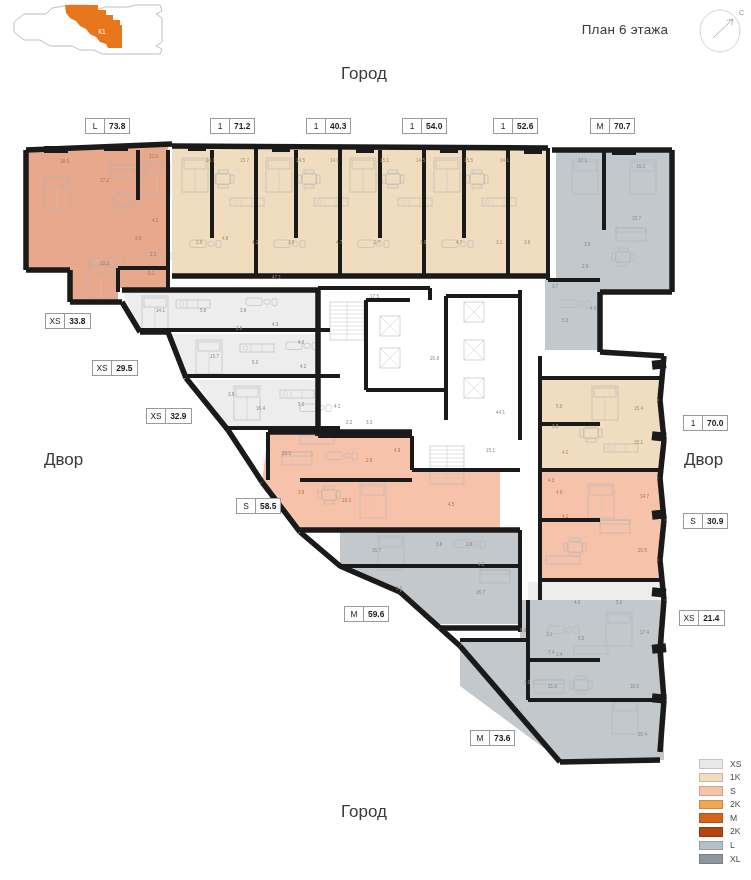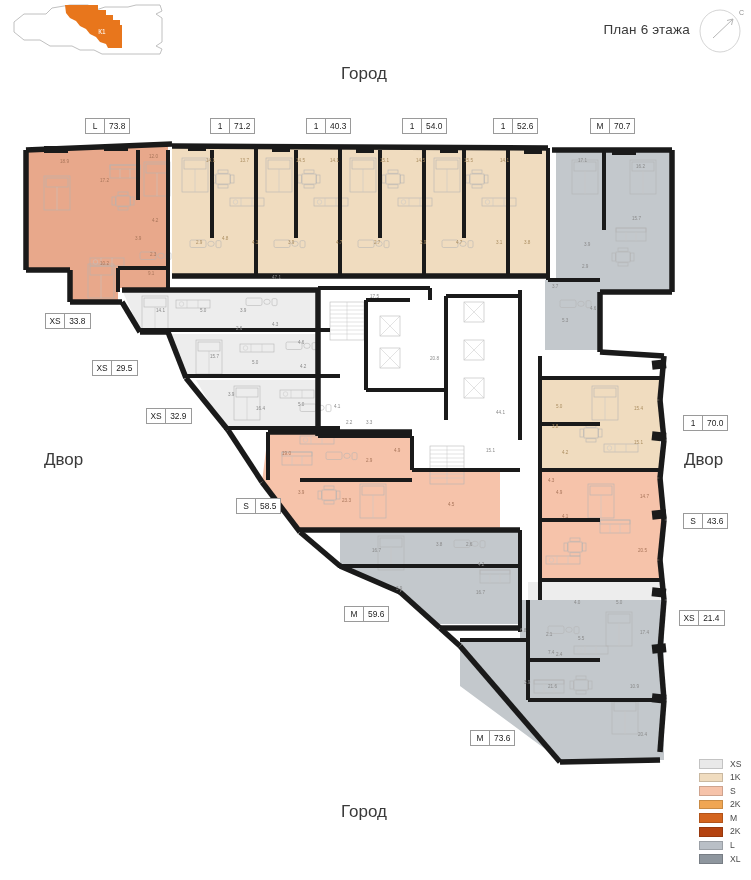--- a/index.html
+++ b/index.html
@@ -7,41 +7,41 @@
   body{
     width:751px;height:880px;position:relative;overflow:hidden;
     font-family:"Liberation Sans","DejaVu Sans",sans-serif;
     color:#333333;
   }
   .stage{position:absolute;inset:0;width:751px;height:880px;}
 
   
   #minimap{position:absolute;left:10px;top:2px;width:165px;height:56px;}
   #floor-title{
-    position:absolute;left:560px;top:22px;width:130px;text-align:right;
+    position:absolute;left:560px;top:22px;width:130px;text-align:center;
     font-size:13.5px;color:#3a3a3a;letter-spacing:.2px;white-space:nowrap;
   }
   #compass{position:absolute;left:697px;top:6px;width:50px;height:50px;}
 
   
   .orient{position:absolute;font-size:17px;color:#3a3a3a;white-space:nowrap;}
   #orient-top   {left:341px;top:64px;}
   #orient-bottom{left:341px;top:802px;}
   #orient-left  {left:44px; top:450px;}
   #orient-right {left:684px;top:450px;}
 
   
   .tag{
     position:absolute;display:flex;align-items:stretch;height:14px;
     border:1px solid #9a9a9a;background:#ffffff;
     font-size:8.4px;line-height:12px;color:#1d1d1d;white-space:nowrap;
   }
   .tag .t-type{padding:0 3.5px;border-right:1px solid #9a9a9a;
                display:flex;align-items:center;justify-content:center;min-width:11px;}
-  .tag .t-area{padding:0 4px;display:flex;align-items:center;justify-content:center;}
+  .tag .t-area{padding:0 4px;display:flex;align-items:center;justify-content:center;font-weight:bold;}
 
   
   #plan-svg{position:absolute;left:0;top:0;width:751px;height:880px;}
 
   
   #legend{position:absolute;left:699px;top:757px;width:52px;}
   .lg-row{display:flex;align-items:center;height:13.6px;}
   .lg-sw{width:24px;height:9.5px;border:1px solid rgba(0,0,0,.16);box-sizing:border-box;}
   .lg-lb{margin-left:7px;font-size:8.6px;color:#4a4a4a;line-height:1;}
 </style>
@@ -513,21 +513,21 @@
       <div class="tag" style="left: 470px; top: 730px;">
         <span class="t-type">M</span>
         <span class="t-area">73.6</span>
       </div>
       <div class="tag" style="left: 683px; top: 415px;">
         <span class="t-type">1</span>
         <span class="t-area">70.0</span>
       </div>
       <div class="tag" style="left: 683px; top: 513px;">
         <span class="t-type">S</span>
-        <span class="t-area">43.6</span>
+        <span class="t-area">30.9</span>
       </div>
       <div class="tag" style="left: 679px; top: 610px;">
         <span class="t-type">XS</span>
         <span class="t-area">21.4</span>
       </div>
     </div>
 
   <div id="legend">
       <div class="lg-row">
         <span class="lg-sw" style="background: rgb(233, 233, 233);"></span>

